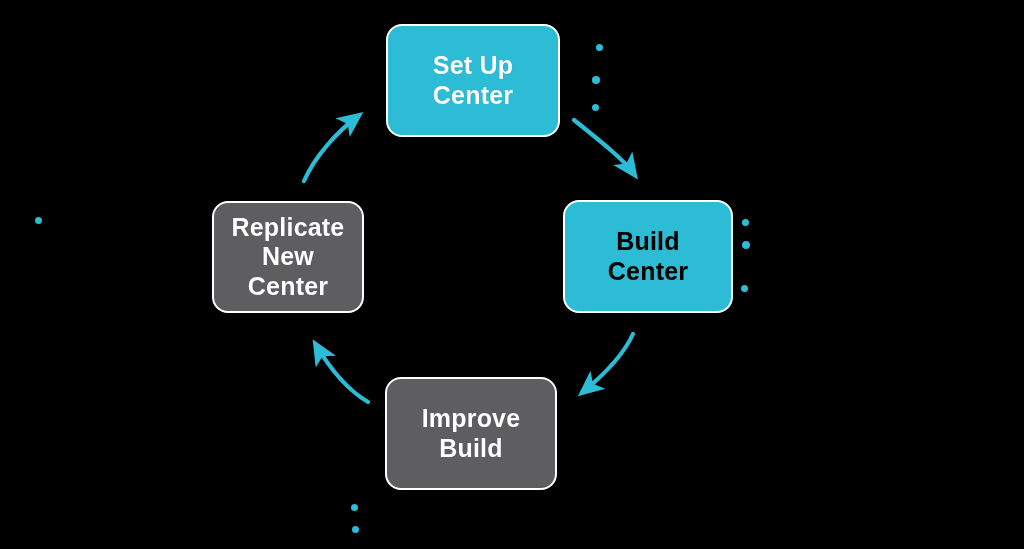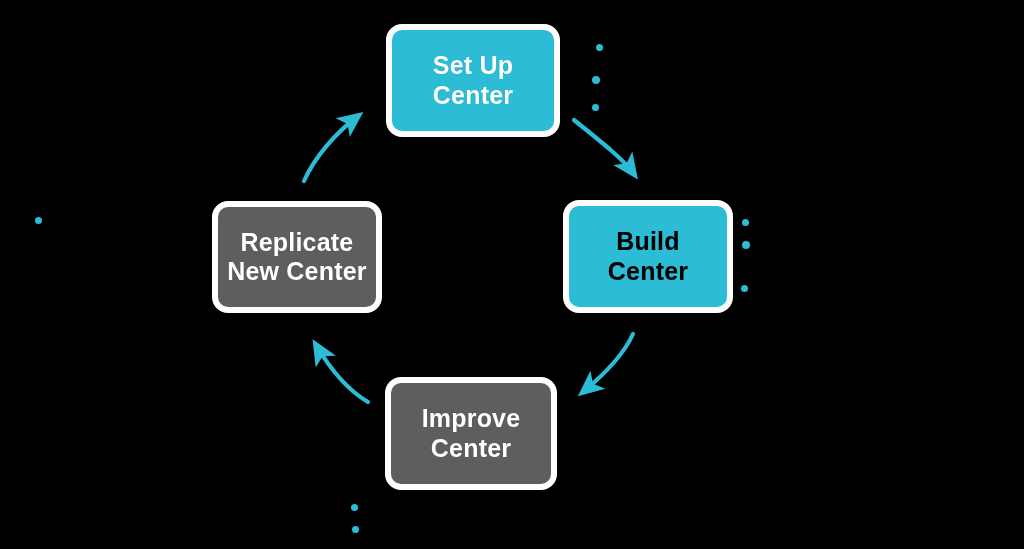--- a/index.html
+++ b/index.html
@@ -16,39 +16,39 @@
     font-family: "Liberation Sans", sans-serif;
   }
   .node {
     position: absolute;
     display: flex;
     align-items: center;
     justify-content: center;
     text-align: center;
     border-radius: 16px;
     box-sizing: border-box;
-    border: 6px solid #1d4ed8;
+    border: 2px solid #1d4ed8;
     color: #ffffff;
     font-weight: bold;
     font-size: 25px;
     line-height: 1.18;
     letter-spacing: 0.2px;
     text-shadow: 0 0 1px rgba(0,0,0,0.18);
   }
   .node-label {
     white-space: pre-line;
     padding: 0 6px;
   }
   .node.teal   { background: #2CBCD6; }
   .node.gray   { background: #5E5E61; }
 
   #node-setup    { left: 386px; top: 24px;  width: 174px; height: 113px; }
   #node-build    { left: 563px; top: 200px; width: 170px; height: 113px; }
   #node-improve  { left: 385px; top: 377px; width: 172px; height: 113px; }
-  #node-replicate{ left: 212px; top: 201px; width: 170px; height: 112px; }
+  #node-replicate{ left: 212px; top: 201px; width: 152px; height: 112px; }
 
   #arrows {
     position: absolute;
     left: 0; top: 0;
     width: 1024px;
     height: 549px;
     pointer-events: none;
   }
   .dot {
     position: absolute;
@@ -82,21 +82,21 @@
 Center</span>
   </div>
 
   <div class="node teal" id="node-build" style="background: rgb(44, 188, 214); border-color: rgb(255, 255, 255); color: #000000;">
     <span class="node-label">Build
 Center</span>
   </div>
 
   <div class="node gray" id="node-improve" style="background: rgb(94, 94, 97); border-color: rgb(255, 255, 255); color: rgb(255, 255, 255);">
     <span class="node-label">Improve
-Center</span>
+Build</span>
   </div>
 
   <div class="node gray" id="node-replicate" style="background: rgb(94, 94, 97); border-color: rgb(255, 255, 255); color: rgb(255, 255, 255);">
     <span class="node-label">Replicate
 New Center</span>
   </div>
 
   <div id="decor-dots">
       <span class="dot" style="left: 596px; top: 44px; width: 7px; height: 7px; background: rgb(44, 188, 214);"></span>
       <span class="dot" style="left: 592px; top: 76px; width: 8px; height: 8px; background: rgb(44, 188, 214);"></span>

